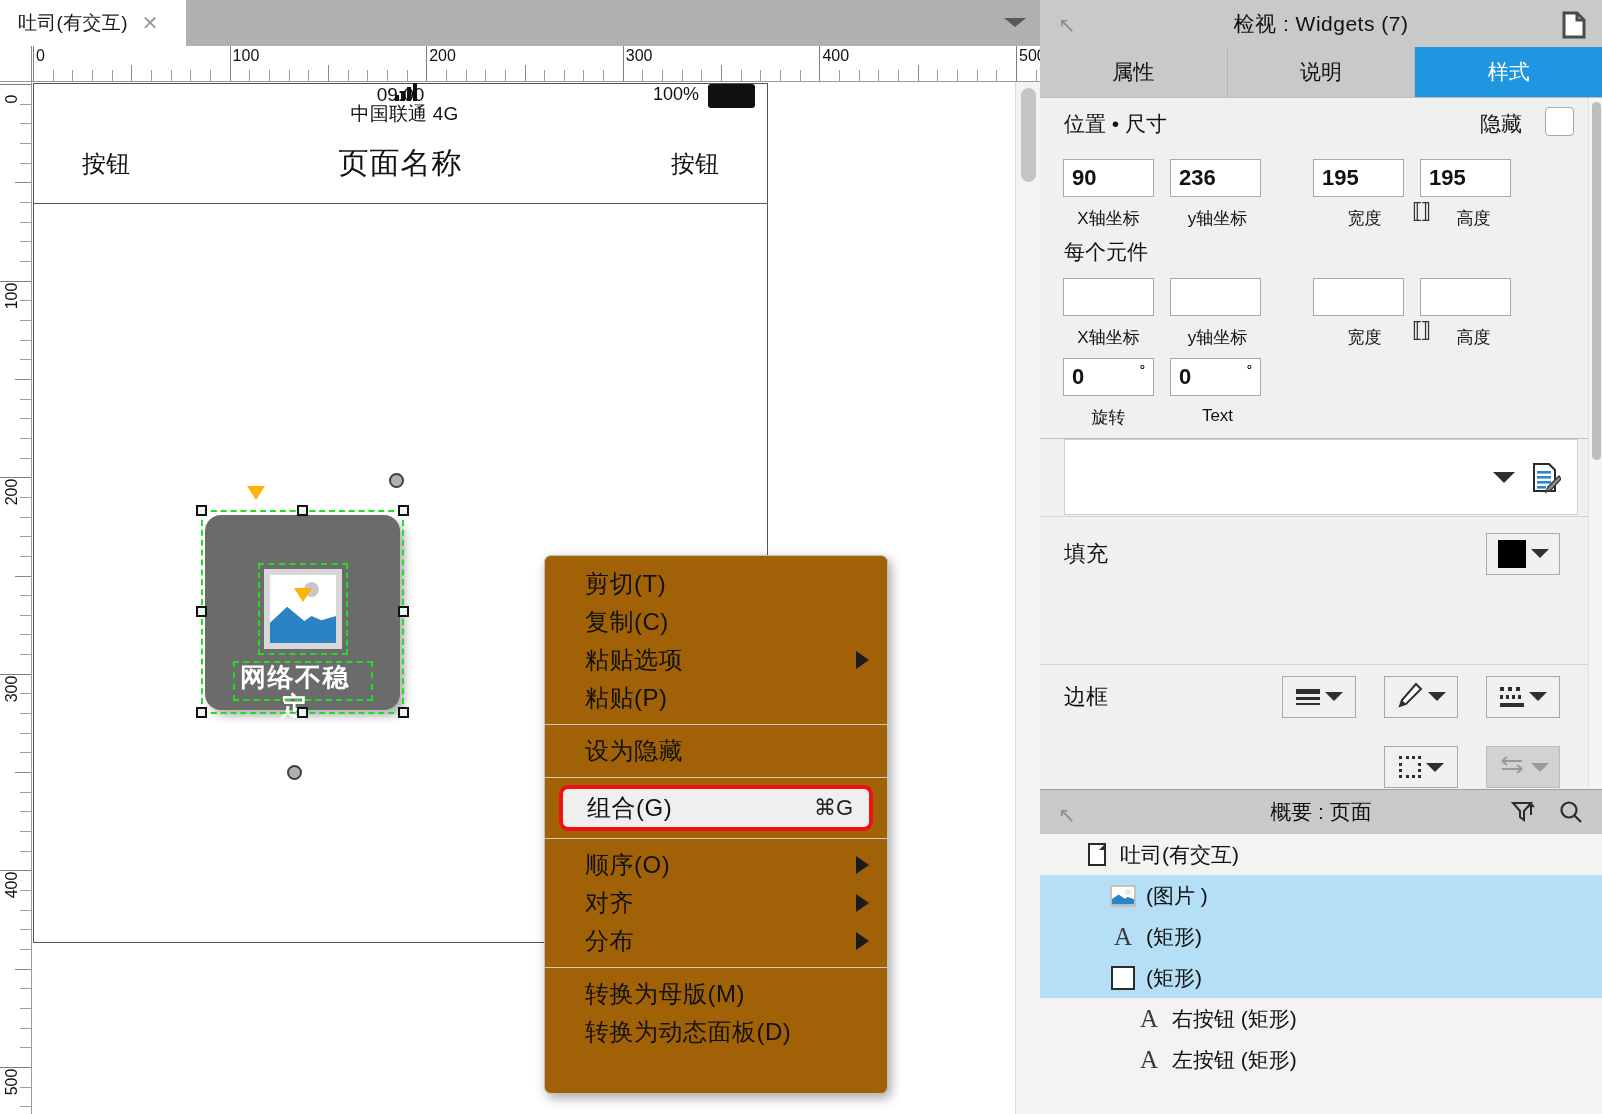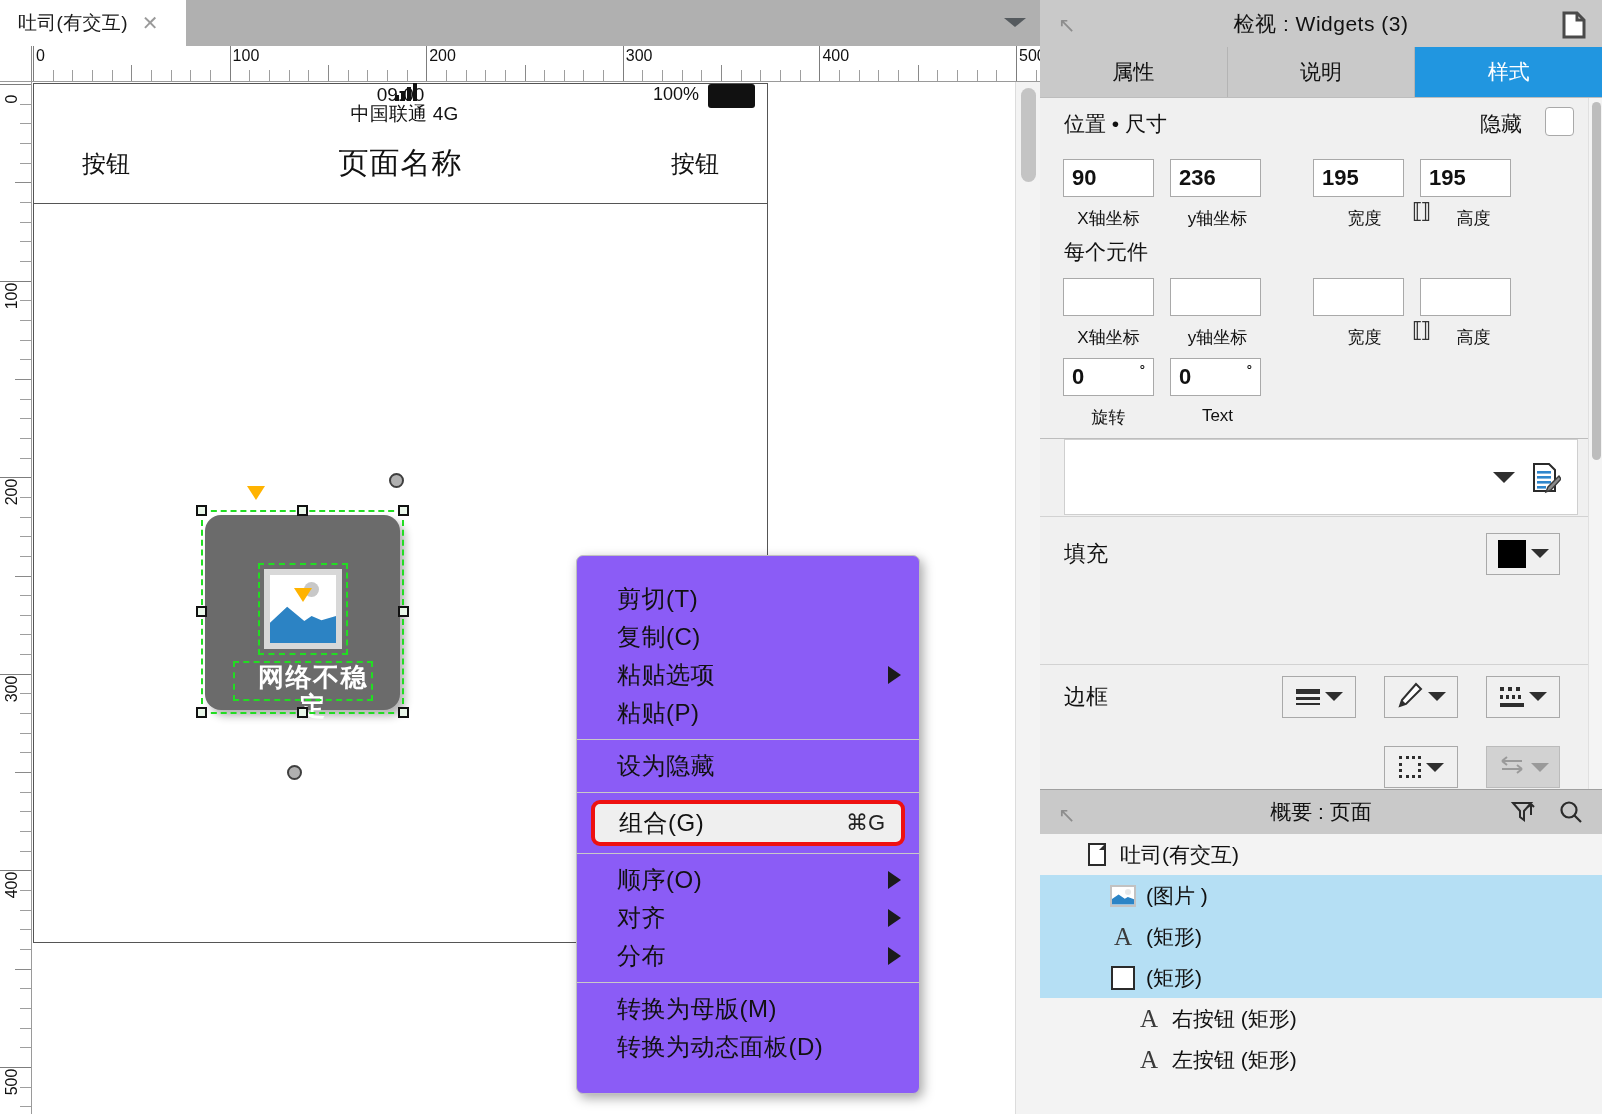--- a/index.html
+++ b/index.html
@@ -135,21 +135,21 @@
   #toast-img .sun {
     position: absolute; right: 17px; top: 7px; width: 15px; height: 15px;
     border-radius: 50%; background: #c8c8c8;
   }
   #toast-img .mountain {
     position: absolute; left: 0; bottom: 0; width: 100%; height: 62%;
     background: #2c83c4;
     clip-path: polygon(0% 52%, 26% 14%, 52% 48%, 63% 36%, 78% 46%, 100% 36%, 100% 100%, 0% 100%);
   }
   #toast-text {
-    position: absolute; left: 40px; top: 148px; width: 136px;
+    position: absolute; left: 22px; top: 148px; width: 136px;
     text-align: center; color: #ffffff; font-size: 26px; font-weight: bold;
     letter-spacing: 1.5px; line-height: 1.1;
   }
   
   .sel-dash {
     position: absolute;
     border: 2px dashed #22dd22;
     pointer-events: none;
   }
   #sel-outer { left: -4px; top: -5px; width: 203px; height: 204px; }
@@ -176,27 +176,27 @@
     position: absolute; right: 0px; top: 82px; width: 25px; height: 1032px;
     background: #f3f3f3; border-left: 1px solid #dcdcdc;
   }
   #canvas-vscroll .thumb {
     position: absolute; left: 5px; top: 6px; width: 15px; height: 94px;
     background: #c4c4c4; border-radius: 8px;
   }
 
   
   #ctxmenu {
-    position: absolute; left: 576px; top: 555px;
+    position: absolute; left: 544px; top: 555px;
     width: 344px; height: 539px;
-    background: #8b5cf6;
+    background: #a16207;
     border: 1px solid #c0c0c0;
     border-radius: 7px;
     box-shadow: 3px 4px 12px rgba(0,0,0,.35);
-    padding: 24px 0 9px 0;
+    padding: 9px 0 9px 0;
     z-index: 40;
   }
   .mi {
     position: relative; height: 38px; display: flex; align-items: center;
     padding: 0 18px 0 40px; color: #111; font-size: 24px;
     cursor: default; letter-spacing: .5px;
   }
   .mi .accel { margin-left: auto; font-size: 22px; color: #222; letter-spacing: 0; }
   .mi .arrow {
     margin-left: auto; width: 0; height: 0;
@@ -601,21 +601,21 @@
         <div class="mi">
           <span>转换为动态面板(D)</span>
         </div>
       </div>
   </div>
 
   <div id="right-panel">
 
     <div class="panel-header">
       <span class="collapse-arrow">↖</span>
-      <span class="title">检视 : Widgets (3)</span>
+      <span class="title">检视 : Widgets (7)</span>
       <span class="doc-icon-hdr">
         <svg width="24" height="28" viewBox="0 0 24 28">
           <path d="M2 2 H15 L22 9 V26 H2 Z" fill="#ffffff" stroke="#4a4a4a" stroke-width="3"></path>
           <path d="M15 2 L15 9 L22 9" fill="none" stroke="#4a4a4a" stroke-width="3"></path>
         </svg>
       </span>
     </div>
 
     <div id="insp-tabs">
         <div class="itab">属性</div>

